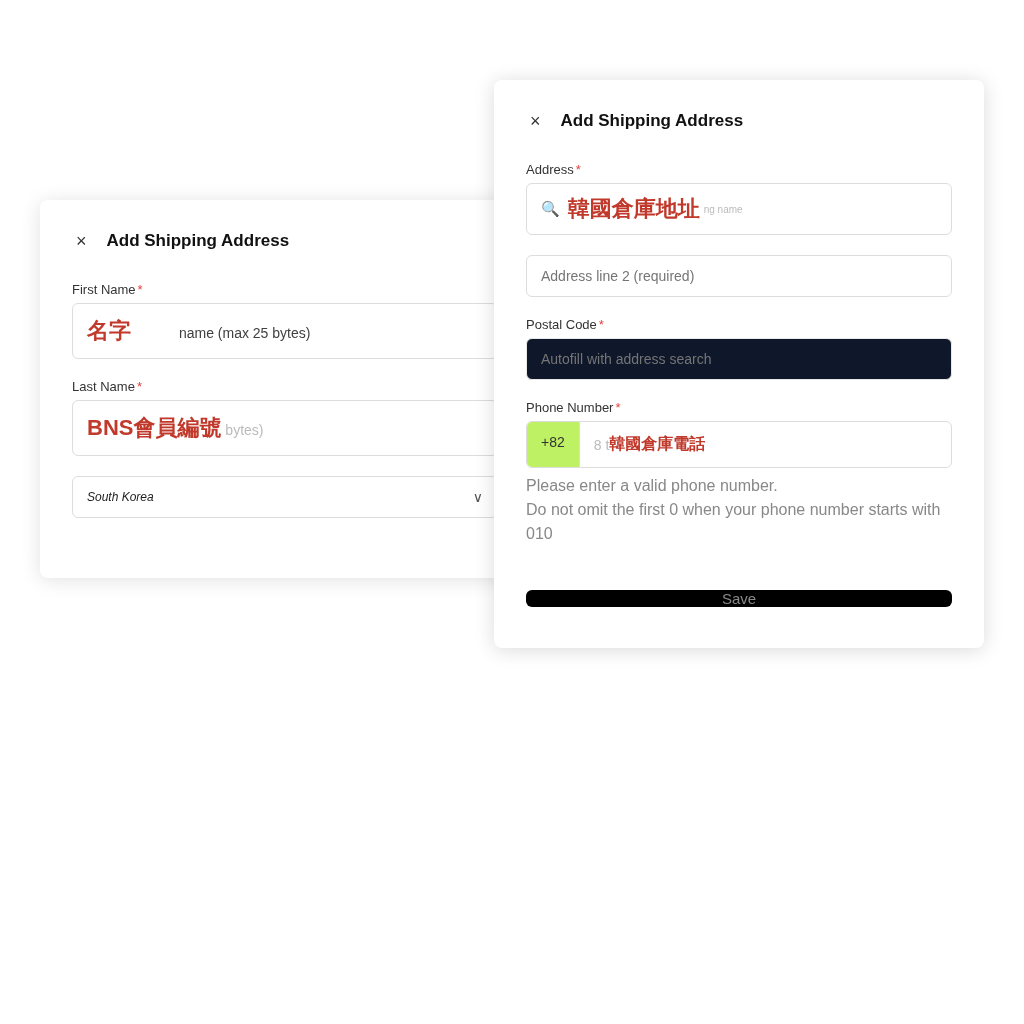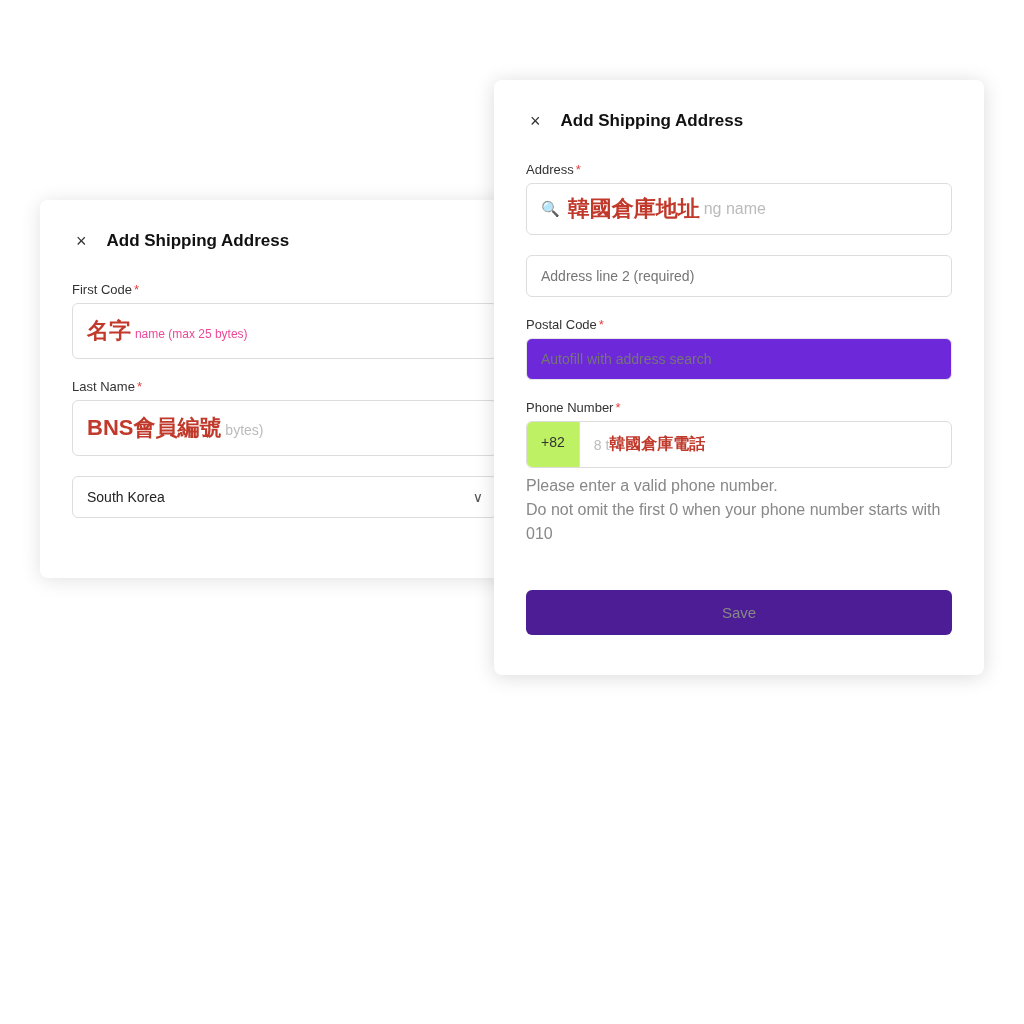--- a/index.html
+++ b/index.html
@@ -97,21 +97,21 @@
       width: 100%;
       border: 1.5px solid #ddd;
       border-radius: 6px;
       padding: 12px 14px;
       font-size: 14px;
       color: #999;
       background: #fff;
       outline: none;
     }
     .form-input.has-hint {
-      background: #6d28d9;
+      background: #0f172a;
       border-color: #e8e8e8;
     }
     .form-input-annotation {
       color: #c0392b;
       font-size: 22px;
       font-weight: 700;
     }
 
     .address-search-wrapper {
       position: relative;
@@ -136,22 +136,23 @@
       position: relative;
       border: 1.5px solid #ddd;
       border-radius: 6px;
       display: flex;
       align-items: center;
       padding: 12px 14px;
       background: #fff;
     }
     .select-value {
       flex: 1;
-      font-size: 14px;
+      font-size: 12px;
       color: #222;
+      font-style: italic;
     }
     .chevron-icon {
       font-size: 14px;
       color: #555;
     }
 
     .phone-group {
       display: flex;
       border: 1.5px solid #ddd;
       border-radius: 6px;
@@ -179,22 +180,21 @@
     }
     .phone-hint {
       font-size: 16px;
       color: #888;
       margin-top: 6px;
       line-height: 1.5;
     }
 
     .save-btn {
       width: 100%;
-      padding: 14px;
-      background: #4c1d95;
+      background: #000000;
       border: none;
       border-radius: 6px;
       font-size: 15px;
       color: #888;
       cursor: pointer;
       margin-top: 24px;
     }
   </style>
 </head>
 <body>
@@ -205,25 +205,25 @@
     <div class="card-left">
       <div class="dialog-header">
         <button class="close-btn">
           <span>×</span>
         </button>
         <span class="dialog-title">Add Shipping Address</span>
       </div>
 
       <div class="form-group">
         <label class="form-label">
-          <span>First Code</span><span class="required-star">*</span>
+          <span>First Name</span><span class="required-star">*</span>
         </label>
         <div class="form-input" style="border-color:#ddd;">
           <span class="form-input-annotation">名字</span>
-          <span style="color:#ec4899; font-size:12px;">name (max 25 bytes)</span>
+          <span style="color:#404040; font-size:14px;margin-left:44px;">name (max 25 bytes)</span>
         </div>
       </div>
 
       <div class="form-group">
         <label class="form-label">
           <span>Last Name</span><span class="required-star">*</span>
         </label>
         <div class="form-input" style="border-color:#ddd;">
           <span class="form-input-annotation">BNS會員編號</span>
           <span style="color:#bbb; font-size:14px;">bytes)</span>
@@ -246,21 +246,21 @@
         <span class="dialog-title">Add Shipping Address</span>
       </div>
 
       <div class="form-group">
         <label class="form-label">
           <span>Address</span><span class="required-star">*</span>
         </label>
         <div class="address-search-wrapper">
           <span class="search-icon-span">🔍</span>
           <span class="address-annotation">韓國倉庫地址</span>
-          <span style="color:#bbb; font-size:16px; margin-left:4px;">ng name</span>
+          <span style="color:#bbb; font-size:10px; margin-left:4px;">ng name</span>
         </div>
       </div>
 
       <div class="form-group">
         <input type="text" class="form-input" style="color: rgb(187, 187, 187);" placeholder="Address line 2 (required)">
       </div>
 
       <div class="form-group">
         <label class="form-label">
           <span>Postal Code</span><span class="required-star">*</span>

